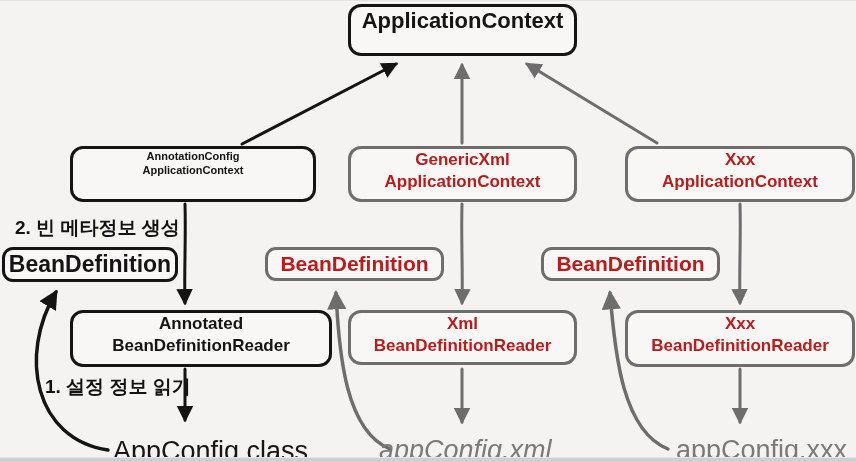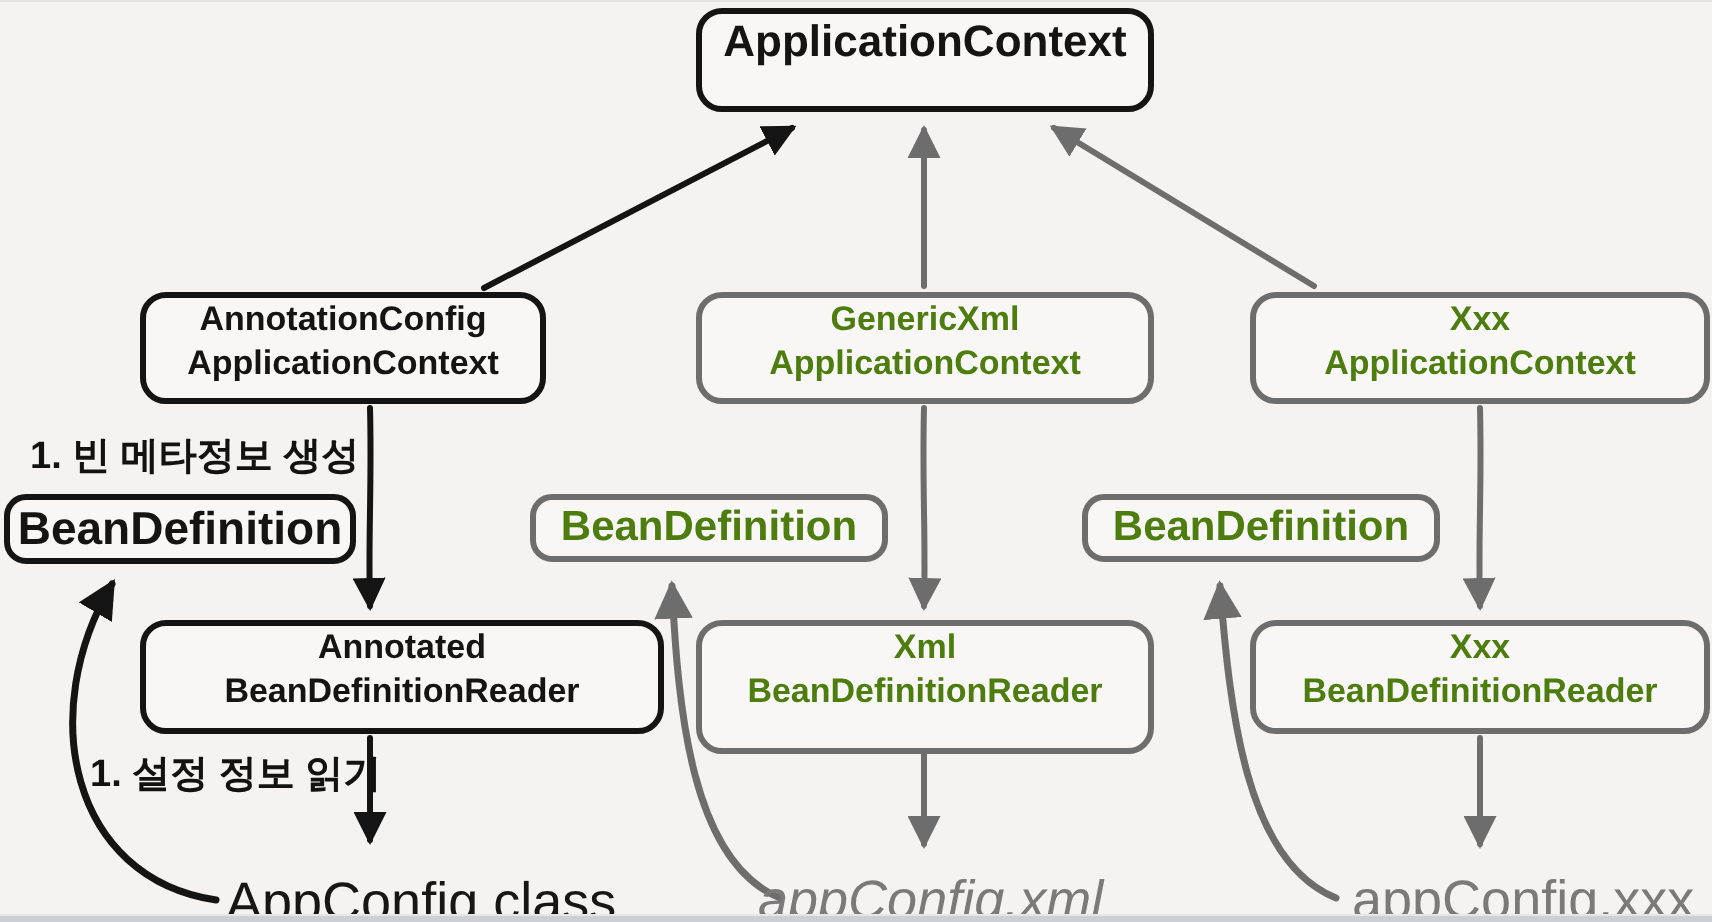--- a/index.html
+++ b/index.html
@@ -14,30 +14,30 @@
     background:#ccd0d4; border-top:1px solid #e6e6e6;
   }
   svg.arrows { position:absolute; left:0; top:0; width:856px; height:461px; }
   .box {
     position:absolute; display:flex; flex-direction:column;
     align-items:center; justify-content:flex-start; text-align:center;
     background:#f8f7f5; border-radius:13px; line-height:1.3;
     box-sizing:border-box;
   }
   .box.black { border:3px solid #141414; color:#141414; font-weight:700; }
-  .box.gray  { border:3px solid #6d6d6d; color:#4d7c0f; font-weight:600; }
+  .box.gray  { border:3px solid #6d6d6d; color:#b91c1c; font-weight:600; }
   .ctx-top   { left:348px; top:3px;  width:229px; height:52px; font-size:22px; border-width:3px; }
-  .ctx-a     { left:70px;  top:145px; width:203px; height:56px; font-size:17px; }
+  .ctx-a     { left:70px;  top:145px; width:246px; height:56px; font-size:11px; }
   .ctx-b     { left:348px; top:145px; width:229px; height:56px; font-size:17px; }
   .ctx-c     { left:625px; top:145px; width:230px; height:56px; font-size:17px; }
   .bd-a      { left:2px;   top:246px; width:176px; height:35px; font-size:23px; border-radius:11px; }
   .bd-b      { left:265px; top:246px; width:179px; height:34px; font-size:21px; border-radius:11px; }
   .bd-c      { left:541px; top:246px; width:179px; height:34px; font-size:21px; border-radius:11px; }
   .rd-a      { left:70px;  top:309px; width:262px; height:57px; font-size:17px; }
-  .rd-b      { left:348px; top:309px; width:229px; height:67px; font-size:17px; }
+  .rd-b      { left:348px; top:309px; width:229px; height:55px; font-size:17px; }
   .rd-c      { left:625px; top:309px; width:230px; height:57px; font-size:17px; }
   .note {
     position:absolute; font-weight:700; color:#121212; font-size:19px;
     white-space:nowrap;
   }
   .note-2 { left:15px; top:214px; }
   .note-1 { left:45px; top:373px; }
   .file-label {
     position:absolute; font-size:27px; font-weight:500; white-space:nowrap;
   }
@@ -110,21 +110,21 @@
   </div>
   <div class="box gray rd-b">
     <span>Xml</span>
     <span>BeanDefinitionReader</span>
   </div>
   <div class="box gray rd-c">
     <span>Xxx</span>
     <span>BeanDefinitionReader</span>
   </div>
 
-  <div class="note note-2">1. 빈 메타정보 생성</div>
+  <div class="note note-2">2. 빈 메타정보 생성</div>
   <div class="note note-1">1. 설정 정보 읽기</div>
 
   <div class="file-label file-a">AppConfig.class</div>
   <div class="file-label file-b">appConfig.xml</div>
   <div class="file-label file-c">appConfig.xxx</div>
 
   <div id="bottom-strip"></div>
 </div>
 
 </body></html>

